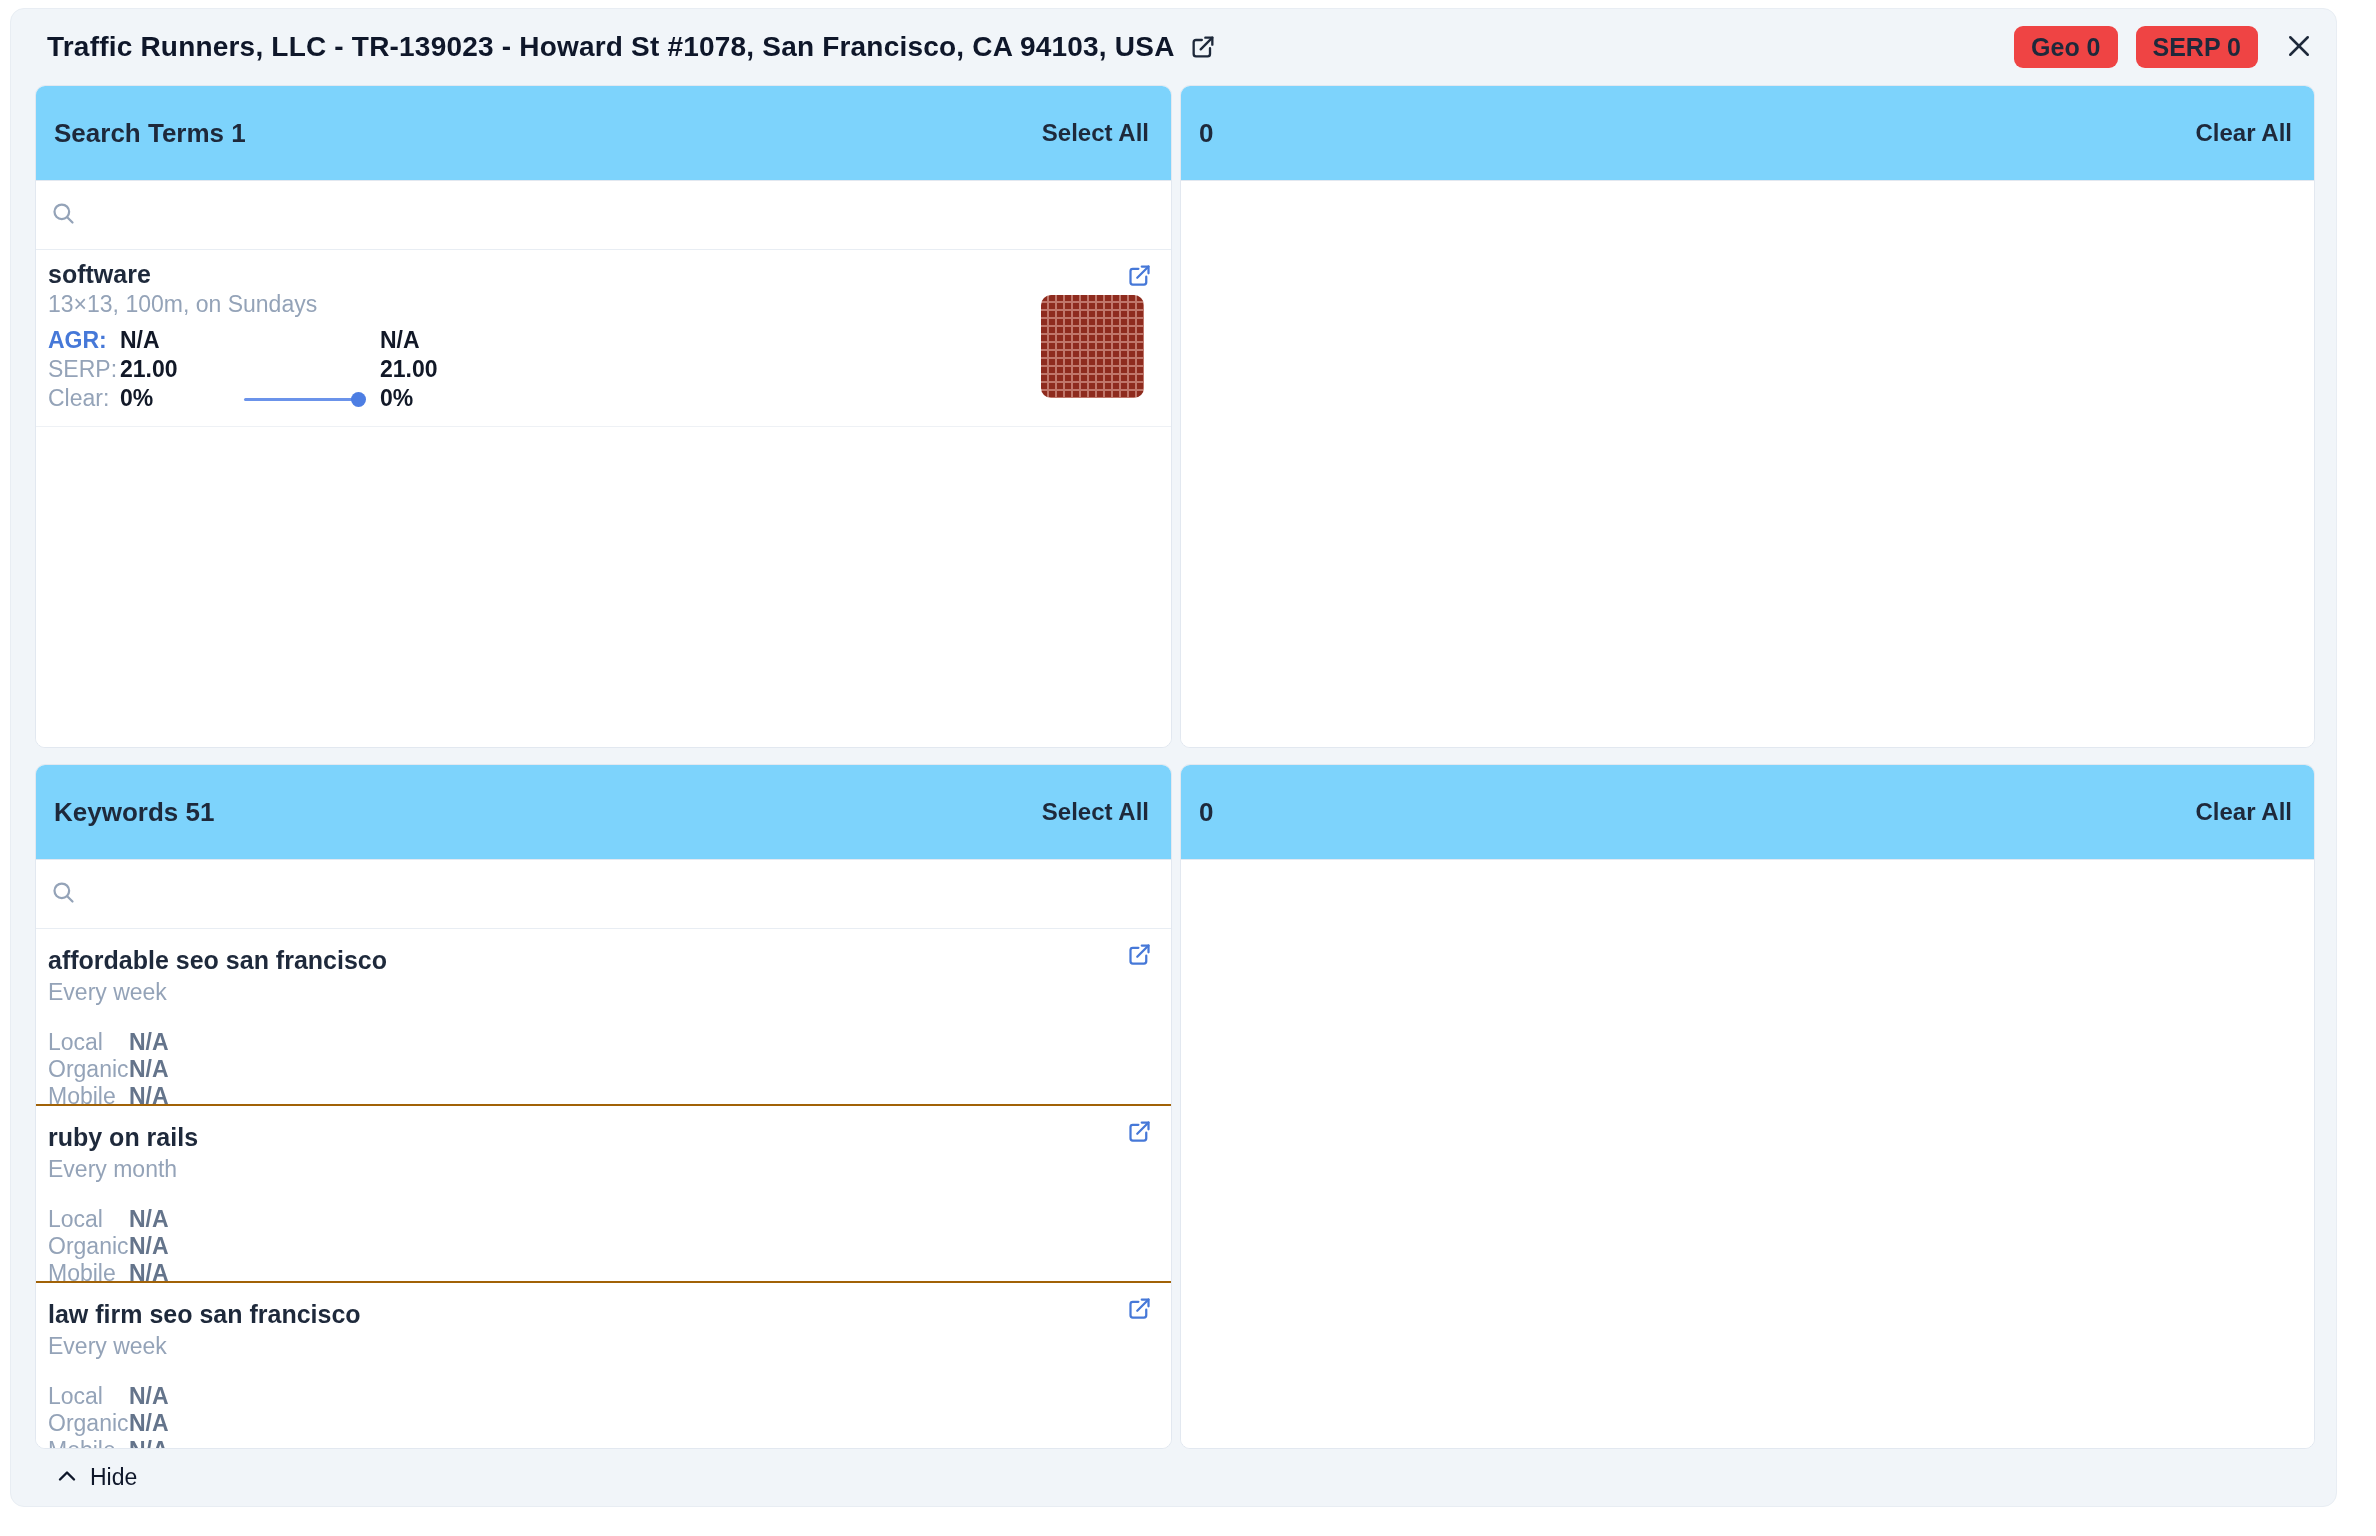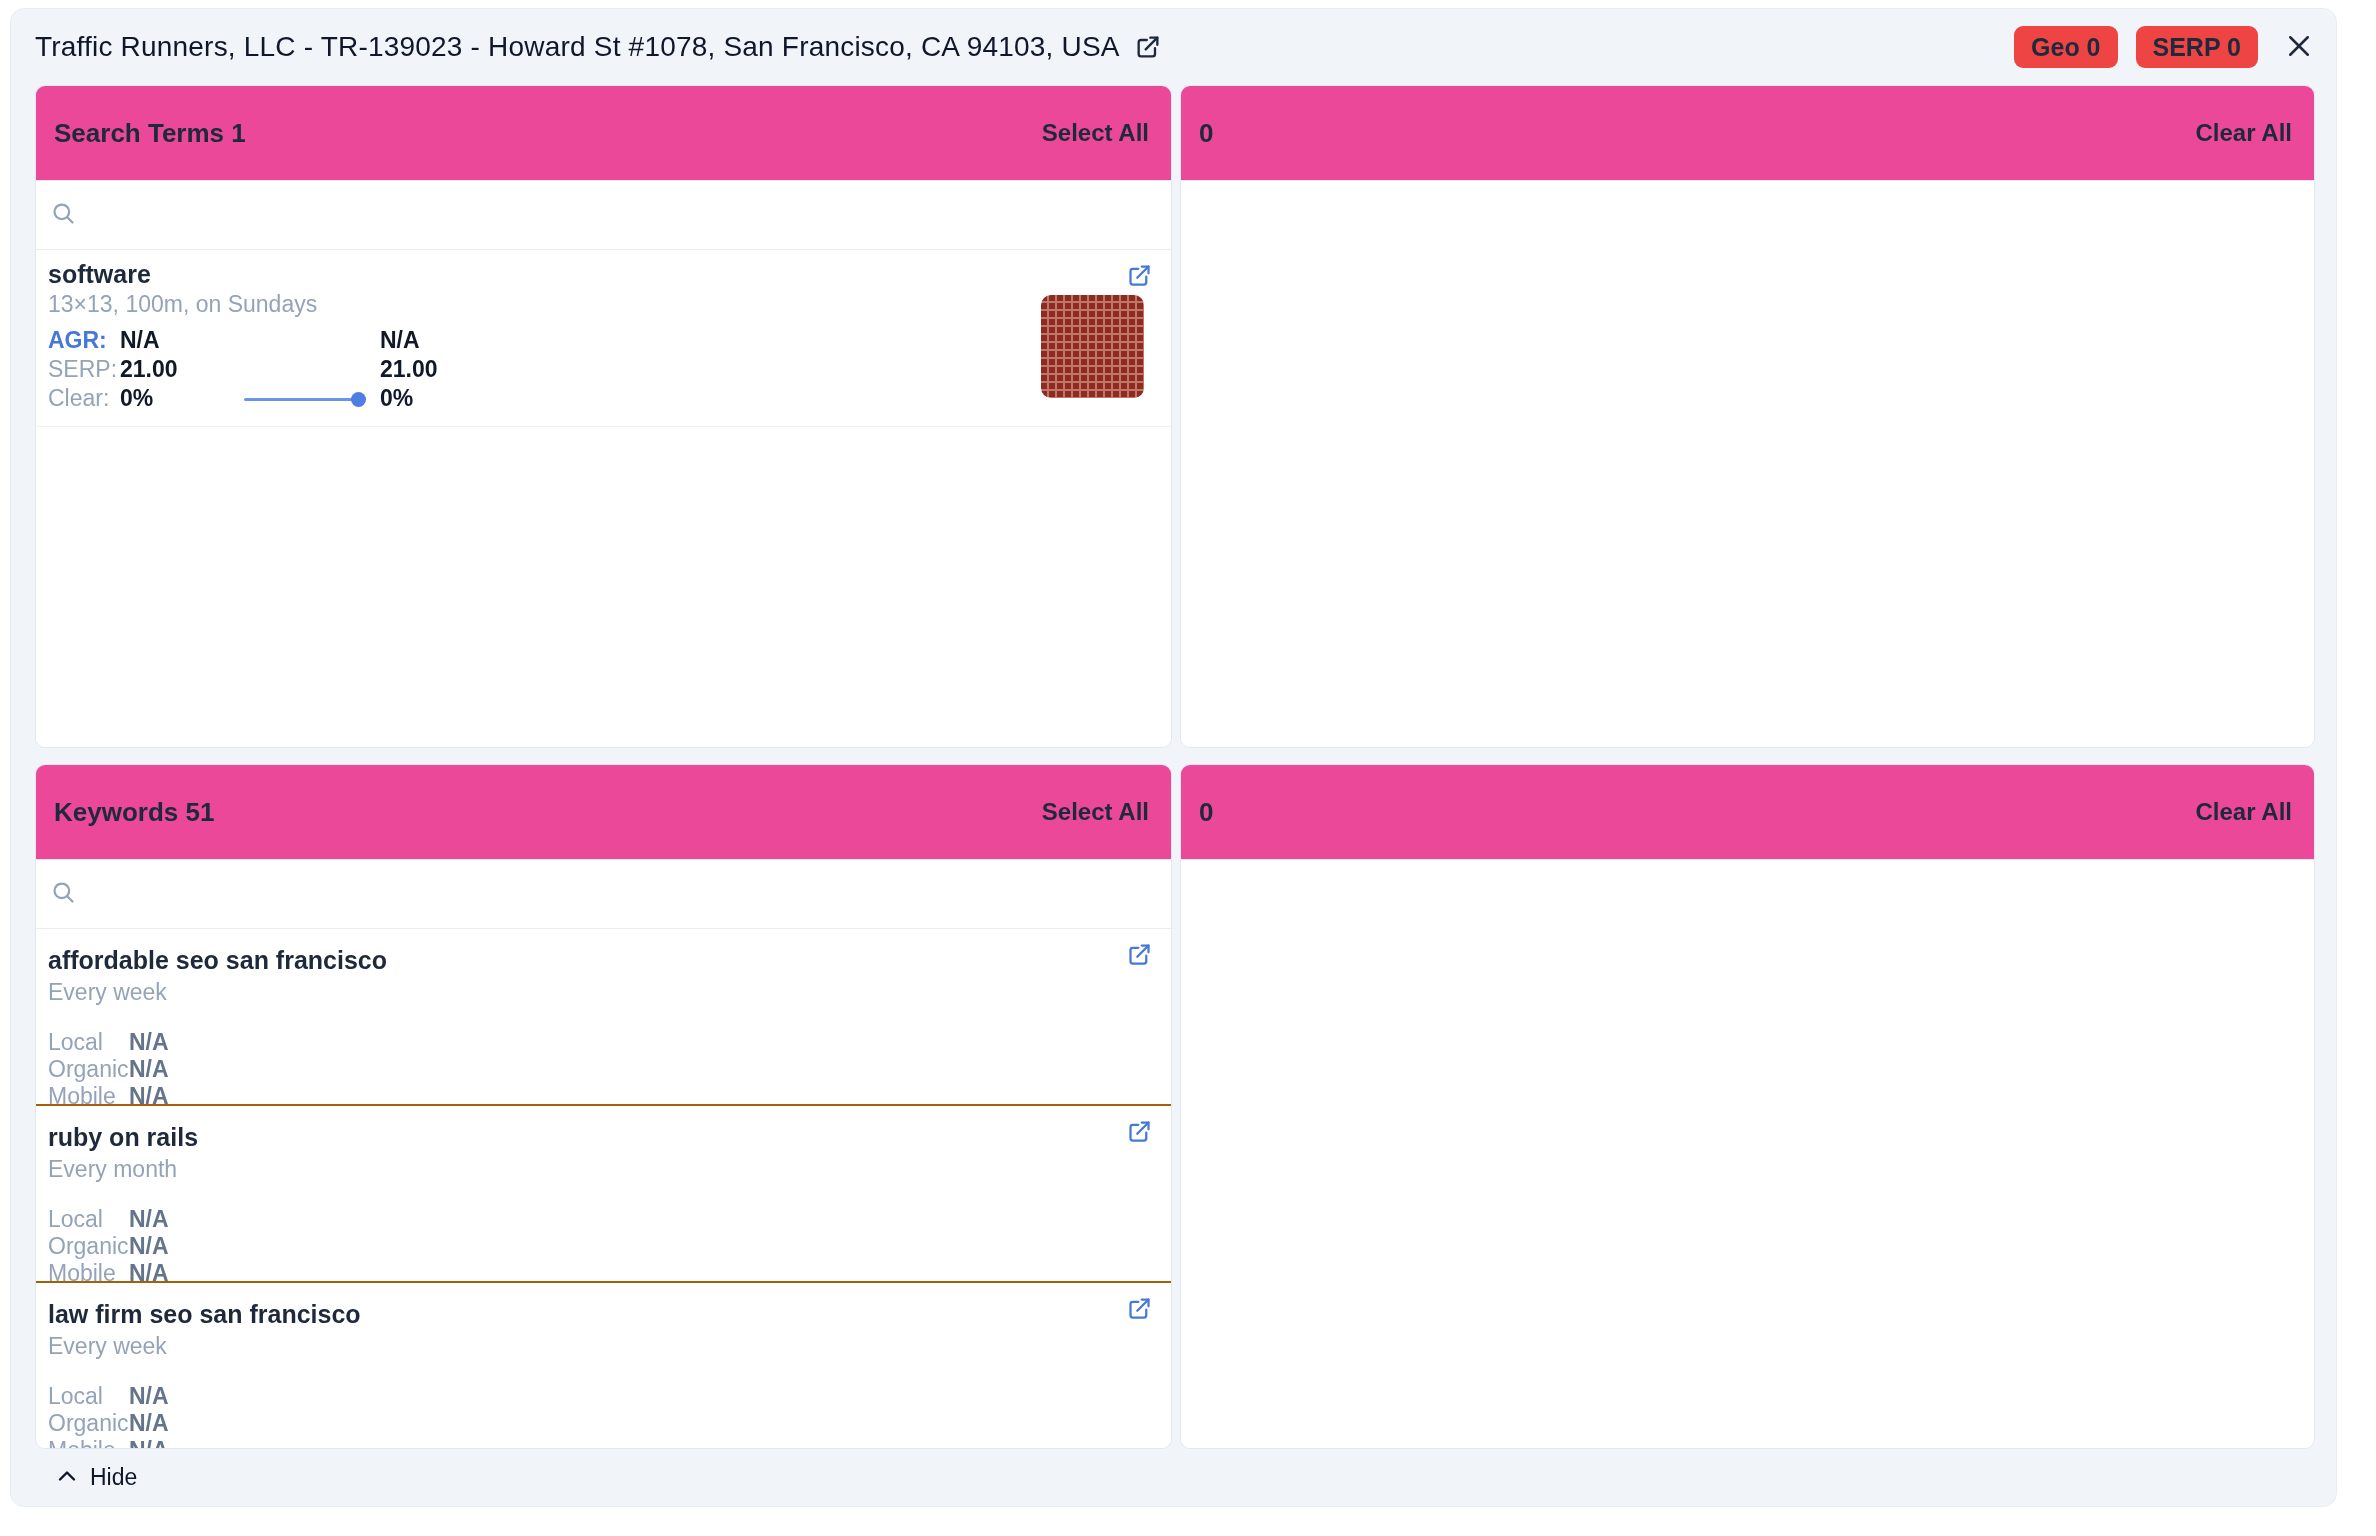--- a/index.html
+++ b/index.html
@@ -4,34 +4,34 @@
 <style>
   * { margin:0; padding:0; box-sizing:border-box; }
   html,body { width:2376px; height:1537px; background:#ffffff;
     font-family:"Liberation Sans", sans-serif; color:#1e293b; }
 
   .app-container { position:absolute; left:10px; top:8px; width:2327px; height:1499px;
     background:#f1f5f9; border-radius:14px; border:1px solid #e8edf3; overflow:hidden; }
 
   
   .app-header { height:76px; display:flex; align-items:center; padding:0 20px 0 24px; }
-  .app-title { font-size:28px; font-weight:400; color:#0f172a; display:flex; align-items:center; gap:14px; letter-spacing:0.2px; }
+  .app-title { font-size:28px; font-weight:700; color:#0f172a; display:flex; align-items:center; gap:14px; letter-spacing:0.2px;margin-left:12px; }
   .app-title svg { display:block; }
   .header-right { margin-left:auto; display:flex; align-items:center; gap:18px; }
   .badge { background:#ef4444; border-radius:9px; height:42px; padding:0 17px;
     display:flex; align-items:center; font-size:25px; font-weight:700; color:#1e293b; }
   .close-btn { width:34px; height:34px; border:none; background:transparent; cursor:pointer;
     display:flex; align-items:center; justify-content:center; margin-left:6px; }
 
   
   .panels { display:grid; grid-template-columns:1137px 1135px; grid-template-rows:663px 685px;
     gap:16px 8px; padding:0 24px; }
   .panel { background:#ffffff; border:1px solid #e2e8f0; border-radius:10px;
     display:flex; flex-direction:column; overflow:hidden; }
-  .panel-header { background:#ec4899; border-bottom:1px solid #e2e8f0; height:95px; flex:0 0 auto;
+  .panel-header { background:#7dd3fc; border-bottom:1px solid #e2e8f0; height:95px; flex:0 0 auto;
     display:flex; align-items:center; justify-content:space-between; padding:0 22px 0 18px; }
   .panel-title { font-size:26px; font-weight:700; color:#1e293b; }
   .panel-action { font-size:24px; font-weight:700; color:#1e293b; background:none; border:none;
     cursor:pointer; font-family:inherit; }
   .search-row { height:69px; flex:0 0 auto; border-bottom:1px solid #e8edf3;
     display:flex; align-items:center; padding:0 14px; background:#fff; }
   .search-row svg { flex:0 0 auto; }
   .search-input { border:none; outline:none; flex:1; height:100%; font-size:23px;
     font-family:inherit; color:#1e293b; background:transparent; padding-left:12px; }
   .panel-body { flex:1 1 auto; overflow:hidden; background:#fff; }

